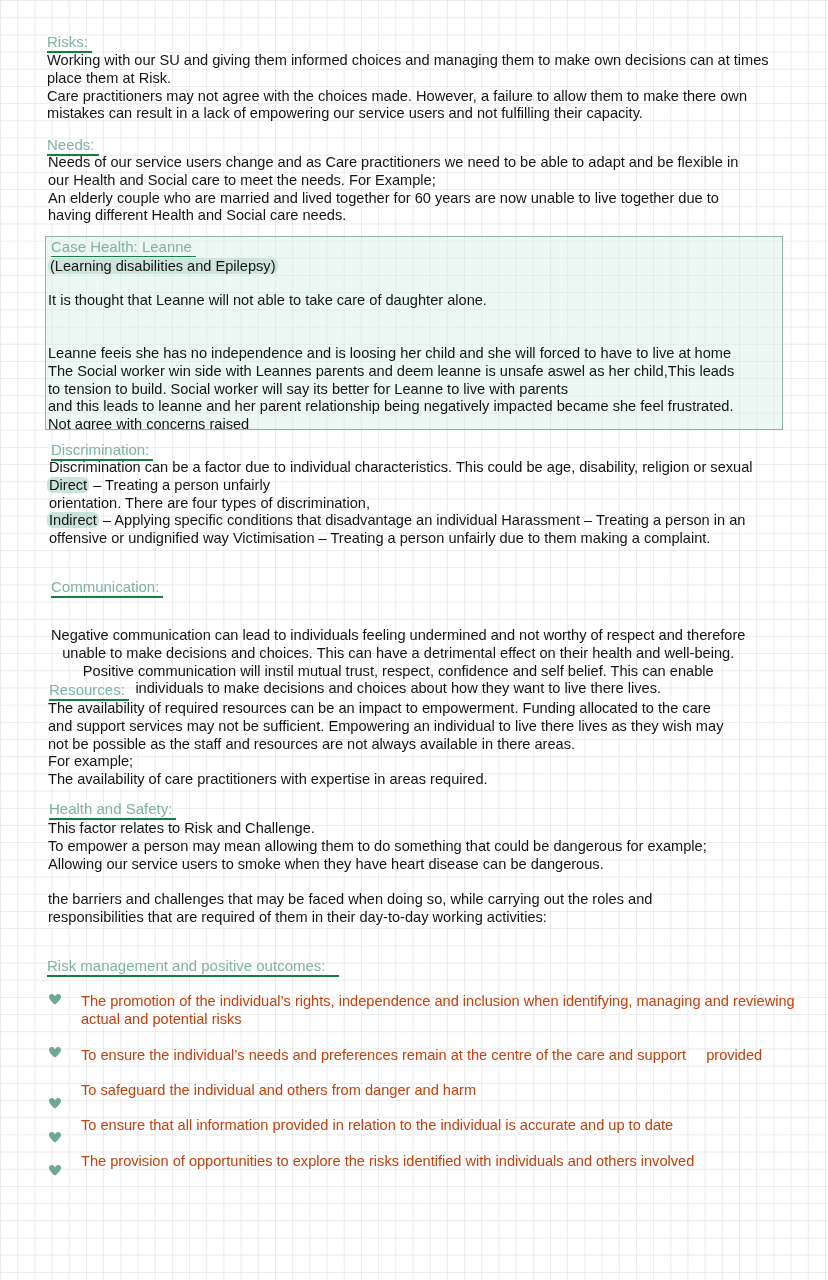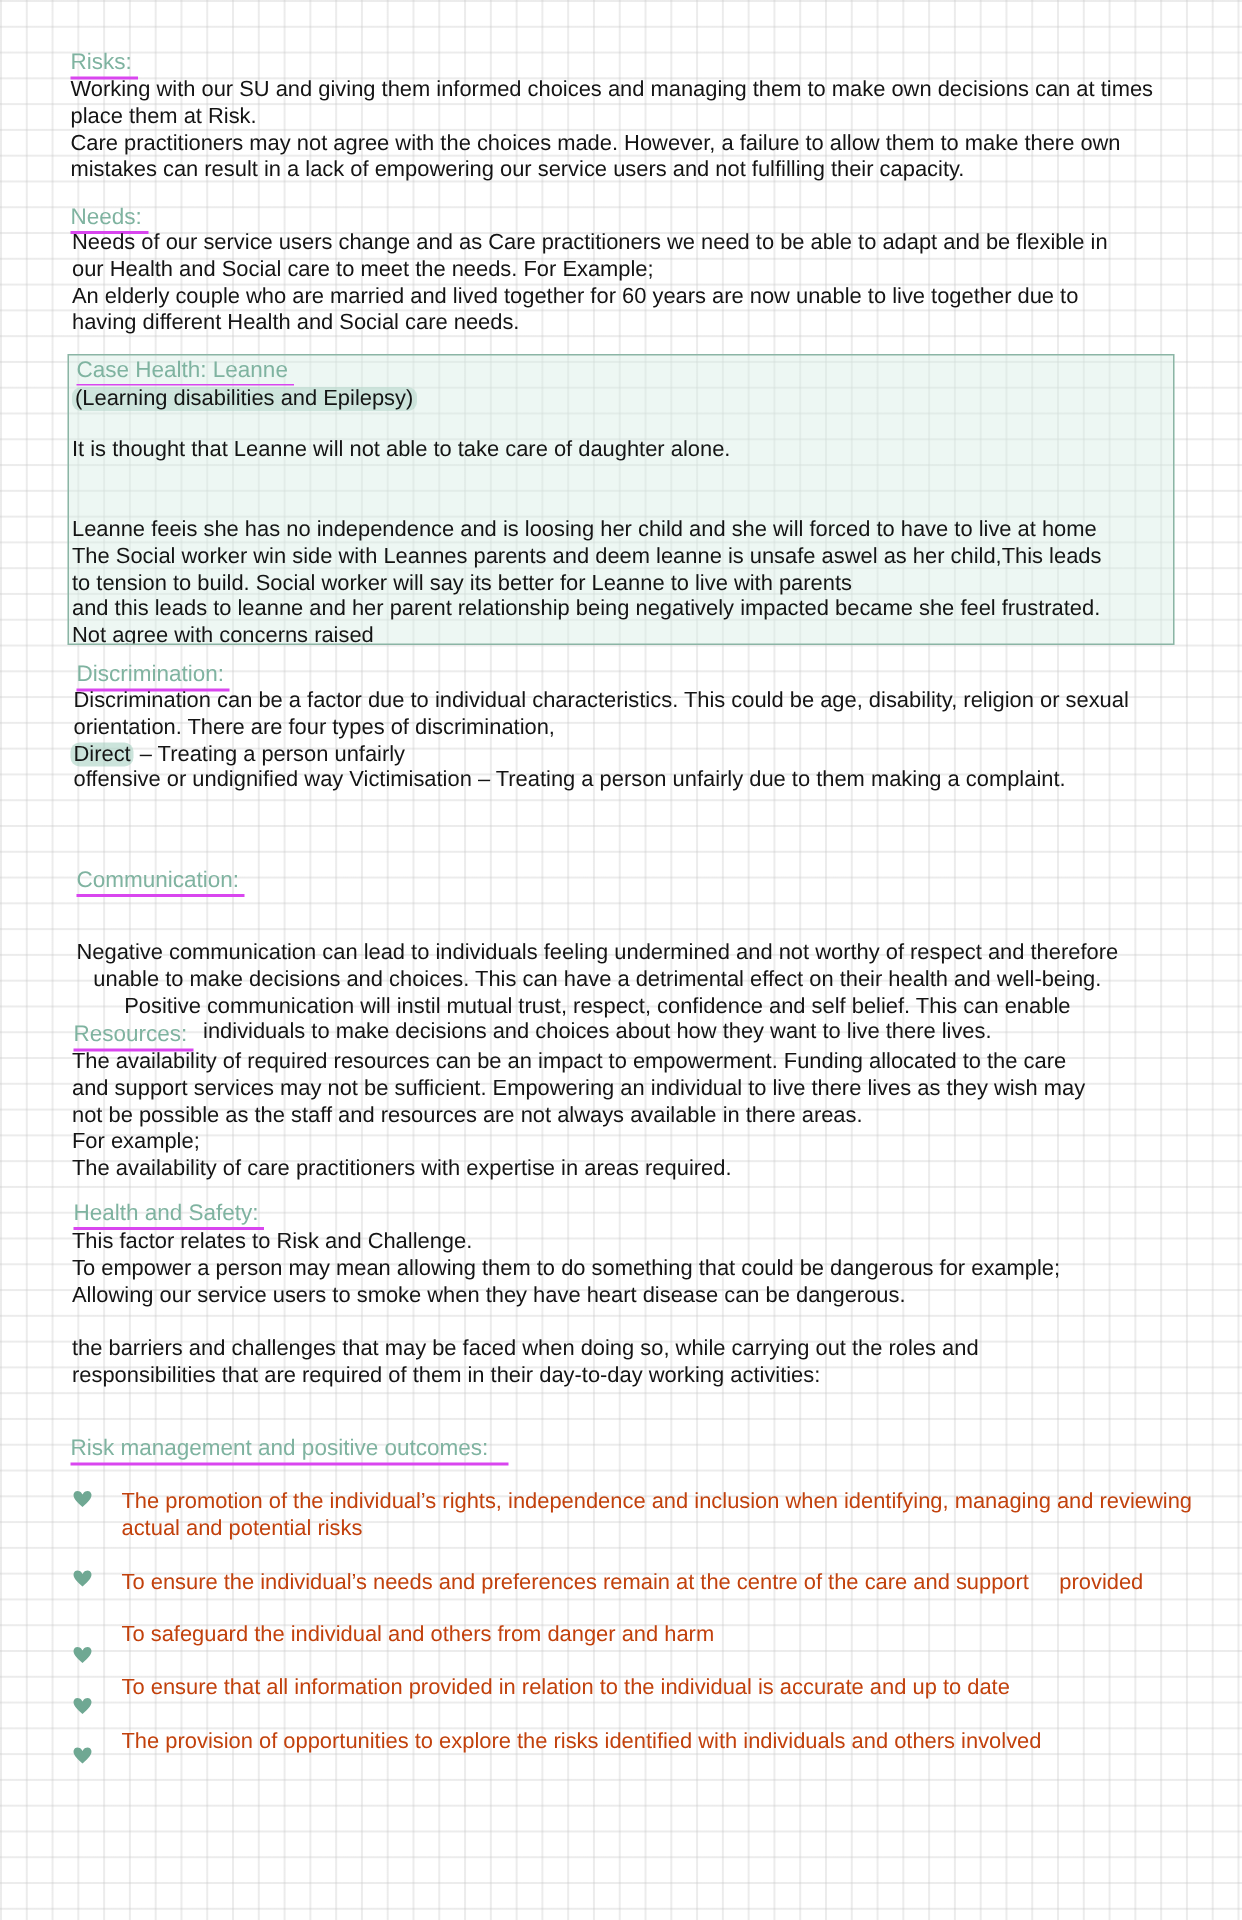--- a/index.html
+++ b/index.html
@@ -25,21 +25,21 @@
       top: 0;
       width: 828px;
       height: 1280px;
     }
     .heading {
       position: absolute;
       font-size: 15px;
       line-height: 18px;
       color: #7fb3a0;
       padding-right: 4px;
-      border-bottom: 2px solid #d946ef;
+      border-bottom: 2px solid #15803d;
       white-space: nowrap;
     }
     .para {
       position: absolute;
       font-size: 14.6px;
       line-height: 17.8px;
       color: #141414;
       white-space: nowrap;
     }
     .para .line {
@@ -113,22 +113,23 @@
     <span class="line">Leanne feeis she has no independence and is loosing her child and she will forced to have to live at home</span>
     <span class="line">The Social worker win side with Leannes parents and deem leanne is unsafe aswel as her child,This leads</span>
     <span class="line">to tension to build. Social worker will say its better for Leanne to live with parents</span>
     <span class="line">and this leads to leanne and her parent relationship being negatively impacted became she feel frustrated.</span>
     <span class="line">Not agree with concerns raised</span>
   </div>
 
   <div class="heading" style="left:51px; top:441px;">Discrimination:</div>
   <div class="para" style="left:49px; top:459px;">
     <span class="line">Discrimination can be a factor due to individual characteristics. This could be age, disability, religion or sexual</span>
+    <span class="line"><span class="hl">Direct</span><span> – Treating a person unfairly</span></span>
     <span class="line">orientation. There are four types of discrimination,</span>
-    <span class="line"><span class="hl">Direct</span><span> – Treating a person unfairly</span></span>
+    <span class="line"><span class="hl">Indirect</span><span> – Applying specific conditions that disadvantage an individual Harassment – Treating a person in an</span></span>
     <span class="line">offensive or undignified way Victimisation – Treating a person unfairly due to them making a complaint.</span>
   </div>
 
   <div class="heading" style="left:51px; top:578px;">Communication:</div>
   <div class="para" style="left:51px; top:627px;text-align:center;">
     <span class="line">Negative communication can lead to individuals feeling undermined and not worthy of respect and therefore</span>
     <span class="line">unable to make decisions and choices. This can have a detrimental effect on their health and well-being.</span>
     <span class="line">Positive communication will instil mutual trust, respect, confidence and self belief. This can enable</span>
     <span class="line">individuals to make decisions and choices about how they want to live there lives.</span>
   </div>

